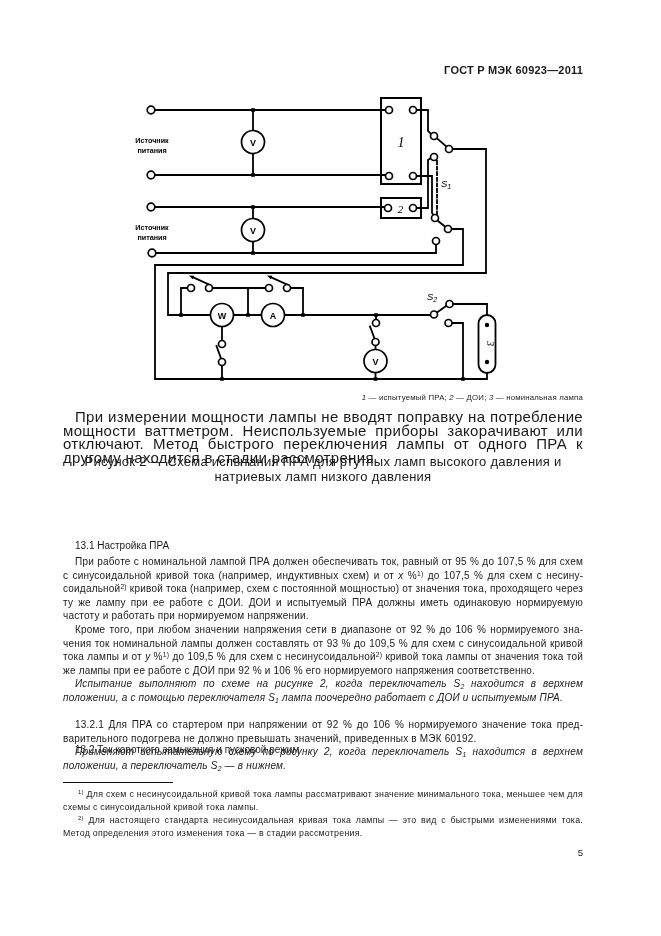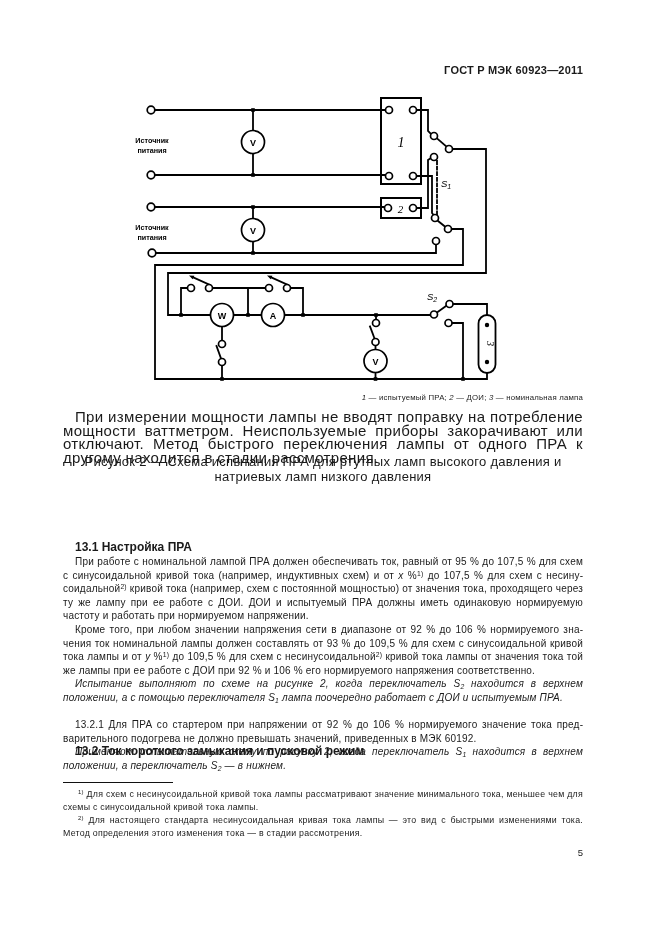--- a/index.html
+++ b/index.html
@@ -4,21 +4,21 @@
 <style>
   html,body{margin:0;padding:0;background:#fff;}
   .page{position:relative;width:661px;height:936px;background:#fff;overflow:hidden;
         font-family:"Liberation Sans",sans-serif;color:#1a1a1a;}
   .abs{position:absolute;}
   .header{left:63px;top:64px;width:520px;text-align:right;font-size:11px;font-weight:bold;letter-spacing:.2px;}
   .legend{left:63px;top:393px;width:520px;text-align:right;font-size:7.8px;letter-spacing:.2px;color:#222;}
   .note{left:63px;top:410px;width:520px;font-size:15px;line-height:13.7px;text-align:justify;text-indent:12px;letter-spacing:.32px;}
   .caption{left:63px;top:454px;width:520px;text-align:center;font-size:13px;letter-spacing:.25px;}
   .h13{left:74px;top:490px;width:505px;font-size:13px;font-weight:bold;line-height:19.5px;letter-spacing:.1px;}
-  .sub-h{left:63px;top:540px;width:520px;font-size:12px;font-weight:bold;text-indent:12px;}
+  .sub-h{left:63px;top:540px;width:520px;font-size:10px;font-weight:normal;text-indent:12px;}
   .body-p{left:63px;width:520px;font-size:10px;line-height:13.5px;text-align:justify;text-indent:12px;letter-spacing:.2px;}
   .it{font-style:italic;}
   .pA{top:555px;} .pB{top:623px;} .pC{top:677px;} .h132{top:704px;margin-top:40px;} .p1321{top:718px;} .pD{top:745px;}
   .rule{left:63px;top:782px;width:110px;border-top:1.6px solid #111;height:0;}
   .fn{left:63px;width:520px;font-size:8.8px;line-height:13.2px;text-align:justify;text-indent:15px;letter-spacing:.25px;}
   .fn1{top:788px;} .fn2{top:814px;}
   .pagenum{left:63px;top:847px;width:520px;text-align:right;font-size:9.5px;}
   sup{font-size:68%;vertical-align:3px;line-height:0;}
   sub{font-size:68%;vertical-align:-1.5px;line-height:0;}
   svg text{font-family:"Liberation Sans",sans-serif;}

